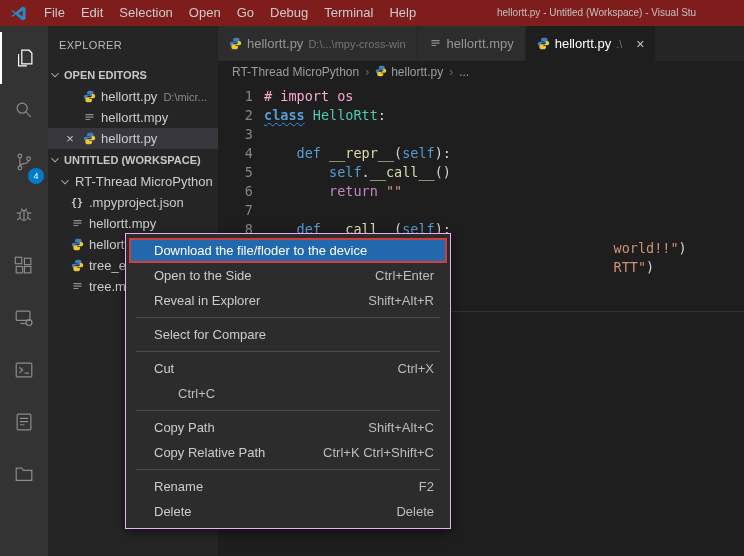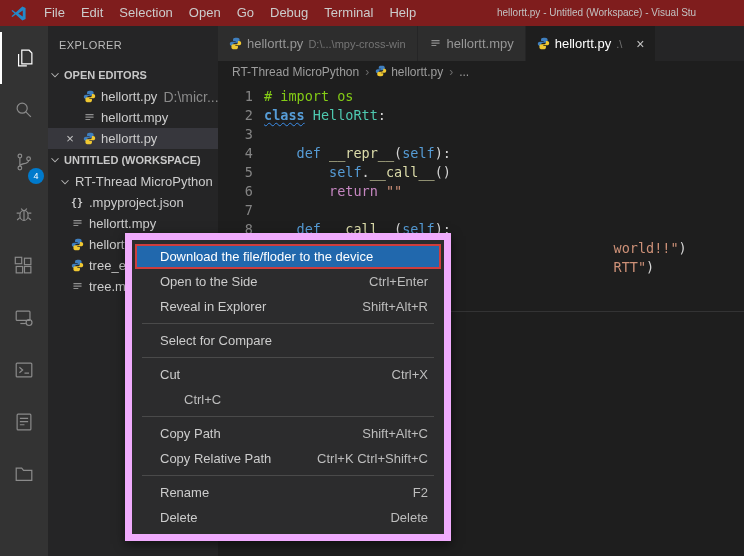--- a/index.html
+++ b/index.html
@@ -22,21 +22,21 @@
   
   .sidebar{position:absolute;top:26px;left:48px;bottom:0;width:170px;background:#252526;overflow:hidden;z-index:2;}
   .sidebar-title{height:38px;line-height:38px;padding-left:11px;font-size:11px;color:#bbbbbb;letter-spacing:.4px;}
   .section-header{height:22px;display:flex;align-items:center;font-weight:bold;font-size:11px;color:#c8c8c8;gap:2px;white-space:nowrap;}
   .row{height:21px;display:flex;align-items:center;color:#cccccc;font-size:13px;white-space:nowrap;overflow:hidden;}
   .row.selected{background:#37373d;}
   .oe-row{padding-left:14px;}
   .close-slot{width:16px;flex:none;color:#c5c5c5;font-size:13px;text-align:center;}
   .fi{width:14px;flex:none;display:inline-flex;justify-content:center;margin:0 5px 0 4px;}
   .fname{color:#cccccc;}
-  .detail{color:#8a8a8a;font-size:14px;margin-left:6px;}
+  .detail{color:#8a8a8a;font-size:11px;margin-left:6px;}
   .folder-row{padding-left:10px;gap:3px;}
   .file-row{padding-left:18px;}
   .chev{width:14px;display:inline-flex;color:#b5b5b5;}
   .json-glyph{color:#cfcfcf;font-family:"DejaVu Sans Mono",monospace;font-size:10px;font-weight:bold;}
 
   
   .editor{position:absolute;top:26px;left:218px;right:0;bottom:0;background:#1e1e1e;overflow:hidden;}
   .tabs{height:35px;display:flex;background:#252526;}
   .tab{height:35px;display:flex;align-items:center;padding:0 11px;background:#2d2d2d;border-right:1px solid #252526;gap:5px;white-space:nowrap;}
   .tab.active{background:#1e1e1e;}
@@ -45,28 +45,28 @@
   .tab.active .tab-label{color:#ffffff;}
   .tab-detail{font-size:11px;color:#757575;}
   .tab-close{color:#c5c5c5;margin-left:9px;font-size:14px;}
   .breadcrumb{height:22px;display:flex;align-items:center;padding-left:14px;font-size:12px;color:#9d9d9d;gap:6px;}
   .crumb-sep{color:#6a6a6a;}
   .crumb-file{display:inline-flex;align-items:center;gap:4px;}
   .code{position:relative;padding-top:4px;font-family:"DejaVu Sans Mono",monospace;font-size:13.5px;line-height:19px;}
   .code-line{display:flex;height:19px;}
   .line-num{width:35px;text-align:right;color:#858585;flex:none;}
   .line-text{padding-left:11px;white-space:pre;color:#d4d4d4;}
-  .tok-comment{color:#84cc16}.tok-keyword{color:#569CD6}.tok-control{color:#C586C0}
+  .tok-comment{color:#f9a8d4}.tok-keyword{color:#569CD6}.tok-control{color:#C586C0}
   .tok-type{color:#4EC9B0}.tok-func{color:#DCDCAA}.tok-self{color:#569CD6}
   .tok-string{color:#CE9178}.tok-plain{color:#d4d4d4}
   .squiggle{text-decoration-line:underline;text-decoration-style:wavy;text-decoration-color:#3b8eea;text-decoration-thickness:1px;text-underline-offset:2px;font-weight:bold;}
   .split-line{position:absolute;left:0;right:0;top:285px;height:1px;background:#333334;}
 
   
-  .context-menu{position:absolute;left:125px;top:233px;width:326px;background:#2c2c2d;border:7px solid #f0abfc;box-shadow:0 3px 10px rgba(0,0,0,.55);padding:4px 0;z-index:10;}
+  .context-menu{position:absolute;left:125px;top:233px;width:326px;background:#2c2c2d;border:1px solid #f0abfc;box-shadow:0 3px 10px rgba(0,0,0,.55);padding:4px 0;z-index:10;}
   .menu-item{height:25px;display:flex;align-items:center;margin:0 3px;padding:0 13px 0 25px;font-size:13px;color:#cccccc;}
   .menu-item.highlighted{background:#2168ad;color:#ffffff;border:2px solid #cf3d3d;padding:0 11px 0 23px;}
   .menu-label{flex:1;white-space:nowrap;}
   .menu-shortcut{color:#bdbdbd;margin-left:24px;white-space:nowrap;}
   .menu-sep{height:1px;background:#4a4a4a;margin:4px 10px;}
 </style>
 </head>
 <body>
 
 <div class="window">

